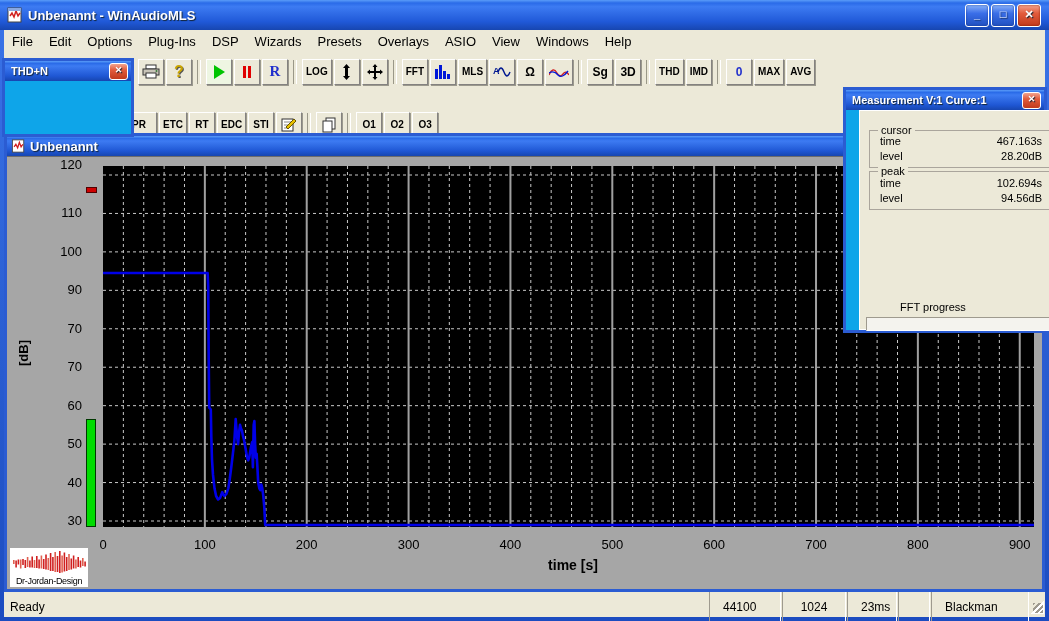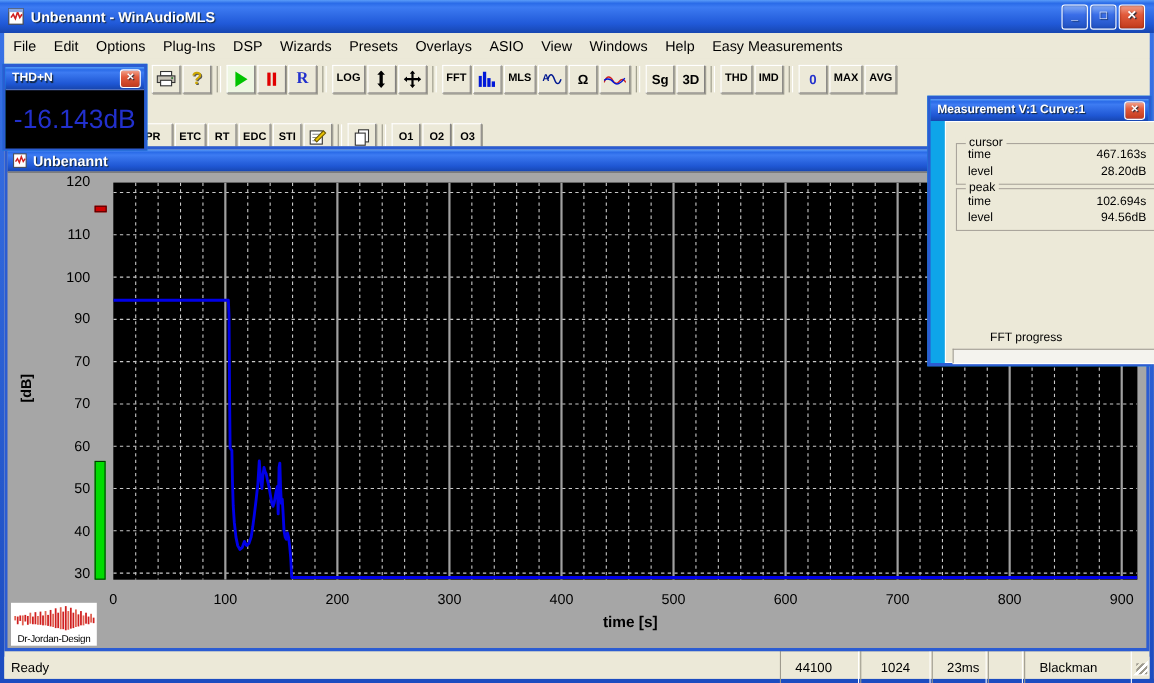--- a/index.html
+++ b/index.html
@@ -124,21 +124,20 @@
   <span class="menu-item">Options</span>
   <span class="menu-item">Plug-Ins</span>
   <span class="menu-item">DSP</span>
   <span class="menu-item">Wizards</span>
   <span class="menu-item">Presets</span>
   <span class="menu-item">Overlays</span>
   <span class="menu-item">ASIO</span>
   <span class="menu-item">View</span>
   <span class="menu-item">Windows</span>
   <span class="menu-item">Help</span>
-  <span class="menu-item">Easy Measurements</span>
 </div>
 
 <div class="toolbar">
   <div class="trow trow1">
     <div class="tbtn">
       <span>
           <svg width="18" height="15" viewBox="0 0 18 15">
             <rect x="4" y="1" width="10" height="4" fill="#fff" stroke="#333"></rect>
             <rect x="1" y="5" width="16" height="6" fill="#c8c4b8" stroke="#333"></rect>
             <rect x="4" y="9" width="10" height="5" fill="#fff" stroke="#333"></rect>
@@ -388,23 +387,20 @@
     </div>
   </div>
 </div>
 
 <div class="float thd-win">
   <div class="float-title">
     <span>THD+N</span>
     <span class="spacer"></span>
     <div class="xbtn">✕</div>
   </div>
-  <div class="thd-body">
-    <span class="thd-value">-16.143dB</span>
-  </div>
 </div>
 
 <div class="float meas-win">
   <div class="float-title">
     <span>Measurement V:1 Curve:1</span>
     <span class="spacer"></span>
     <div class="xbtn">✕</div>
   </div>
   <div class="meas-body">
     <div class="grp" style="top:19px;height:36px;">

